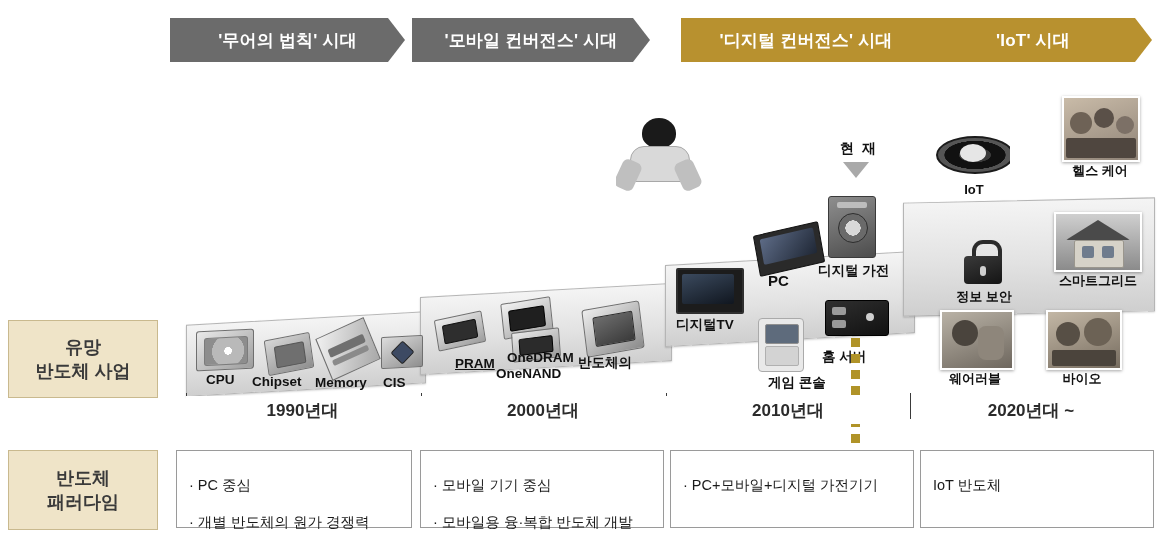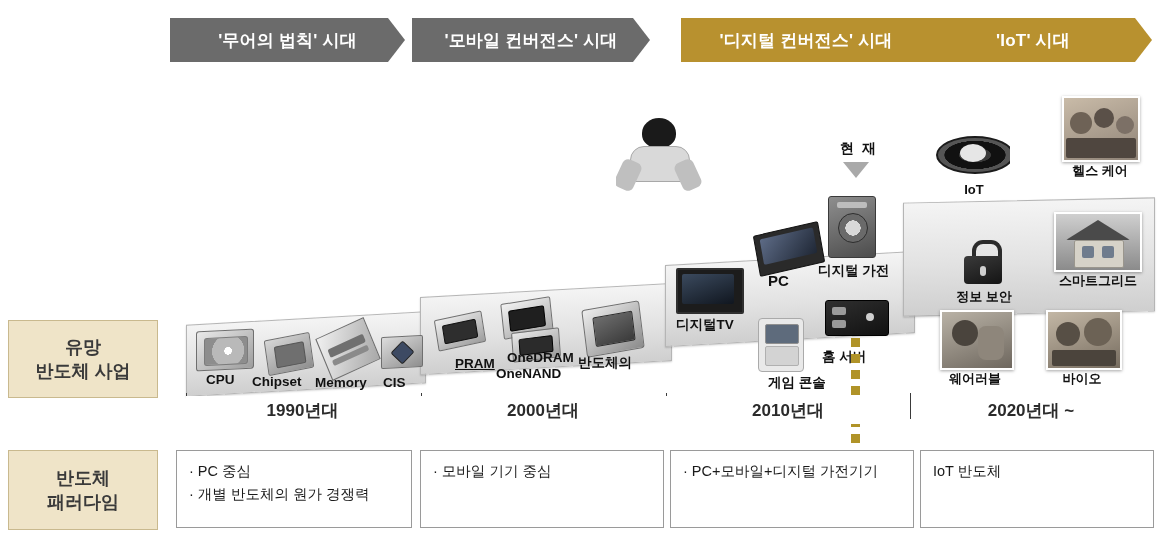--- a/index.html
+++ b/index.html
@@ -31,21 +31,21 @@
     font-size:18px;font-weight:bold;color:#3a3a3a;line-height:1.35;
   }
 
   
   .para{
     position:absolute;top:450px;height:78px;
     border:1px solid #9a9a9a;background:#fff;
     padding:9px 10px 0 12px;box-sizing:border-box;
     font-size:14.5px;line-height:1.6;color:#1a1a1a;
   }
-  .para div{white-space:nowrap;}
+  .para div{white-space:nowrap;margin-top:14px;}
 
   
   .decade{
     position:absolute;top:396px;height:28px;
     display:flex;align-items:center;justify-content:center;
     font-size:17px;font-weight:bold;color:#2b2b2b;
   }
   .tick{position:absolute;top:393px;width:1px;height:26px;background:#3a3a3a;}
   .axisline{position:absolute;top:406px;height:1px;background:#3a3a3a;}
   .arrowhead{
@@ -326,19 +326,20 @@
 <div class="decade" style="left:911px;width:240px;background:#fff;">
   <span>2020년대 ~</span>
 </div>
 
 <div class="para" style="left:176px;width:236px;">
   <div>· PC 중심</div>
   <div>· 개별 반도체의 원가 경쟁력</div>
 </div>
 <div class="para" style="left:420px;width:244px;">
   <div>· 모바일 기기 중심</div>
+  <div>· 모바일용 융·복합 반도체 개발</div>
 </div>
 <div class="para" style="left:670px;width:244px;">
   <div>· PC+모바일+디지털 가전기기</div>
 </div>
 <div class="para" style="left:920px;width:234px;">
   <div>  IoT 반도체</div>
 </div>
 
 </body></html>

